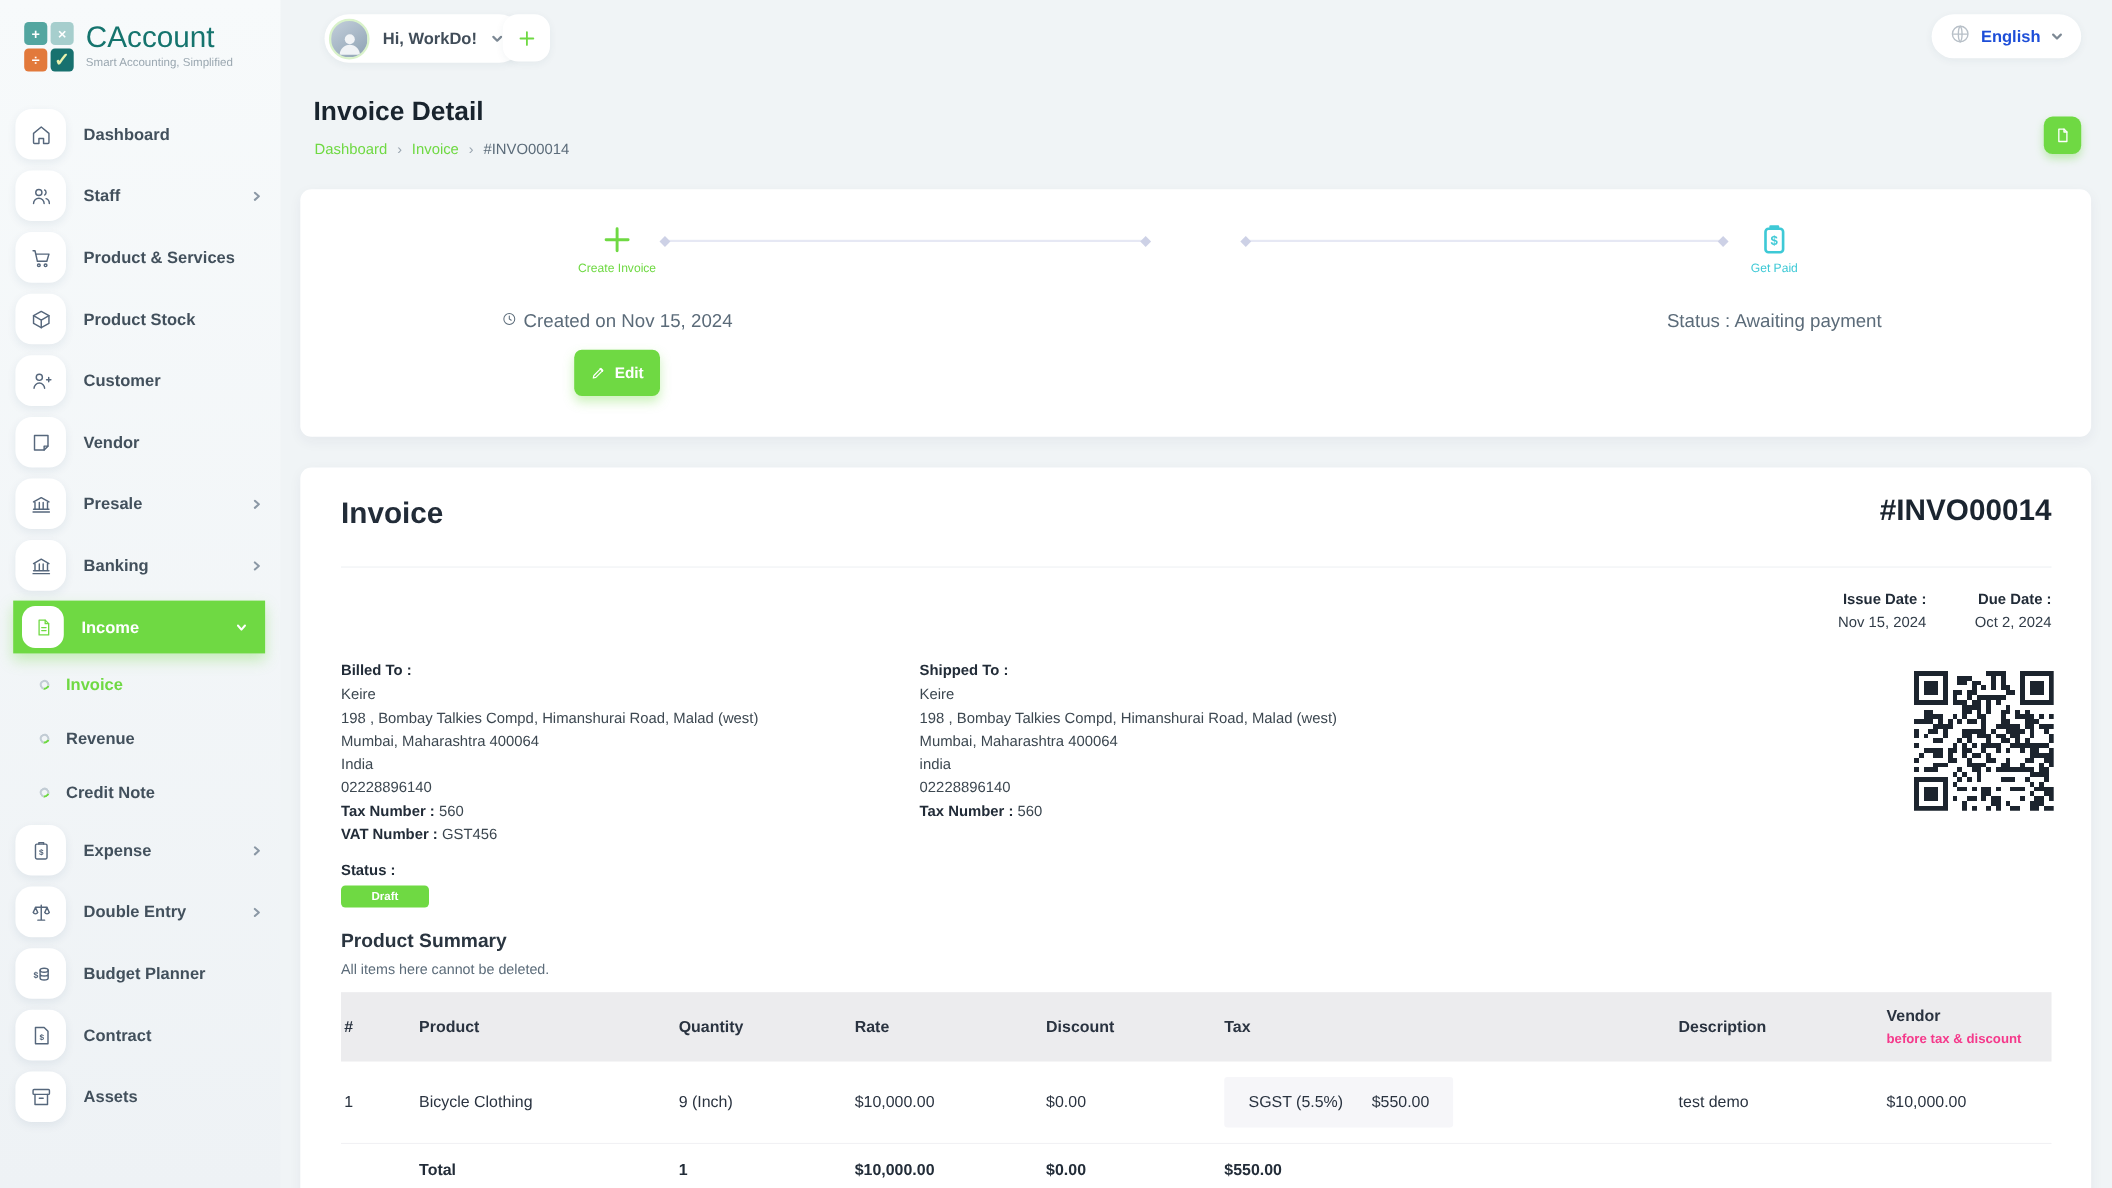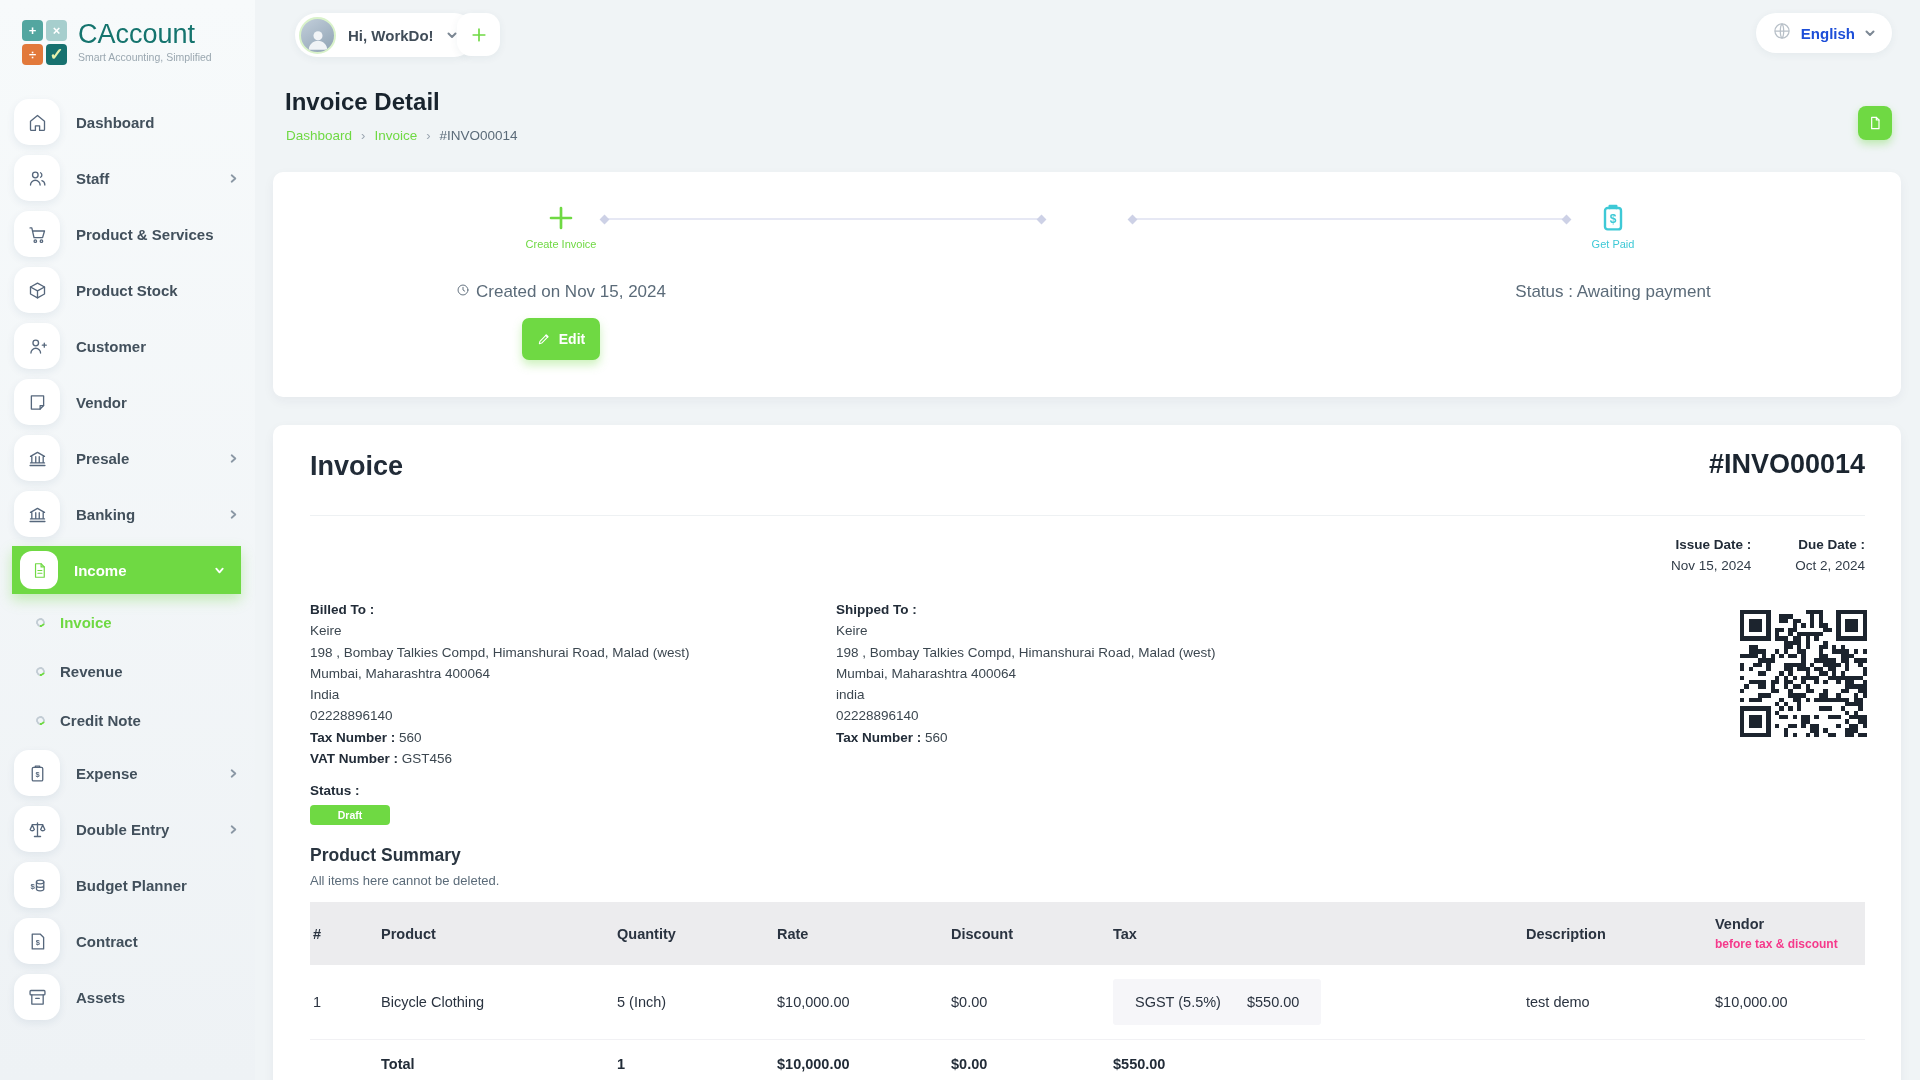--- a/index.html
+++ b/index.html
@@ -752,21 +752,21 @@
           <div class="cell">Tax</div>
           <div class="cell">Description</div>
           <div class="cell">
             <div>Vendor</div>
             <div class="price-note">before tax &amp; discount</div>
           </div>
         </div>
         <div class="tgrid trow">
           <div class="cell">1</div>
           <div class="cell">Bicycle Clothing</div>
-          <div class="cell">5 (Inch)</div>
+          <div class="cell">9 (Inch)</div>
           <div class="cell">$10,000.00</div>
           <div class="cell">$0.00</div>
           <div class="cell">
             <span class="tax-box">
               <span>SGST (5.5%)</span>
               <span>$550.00</span>
             </span>
           </div>
           <div class="cell">test demo</div>
           <div class="cell">$10,000.00</div>

